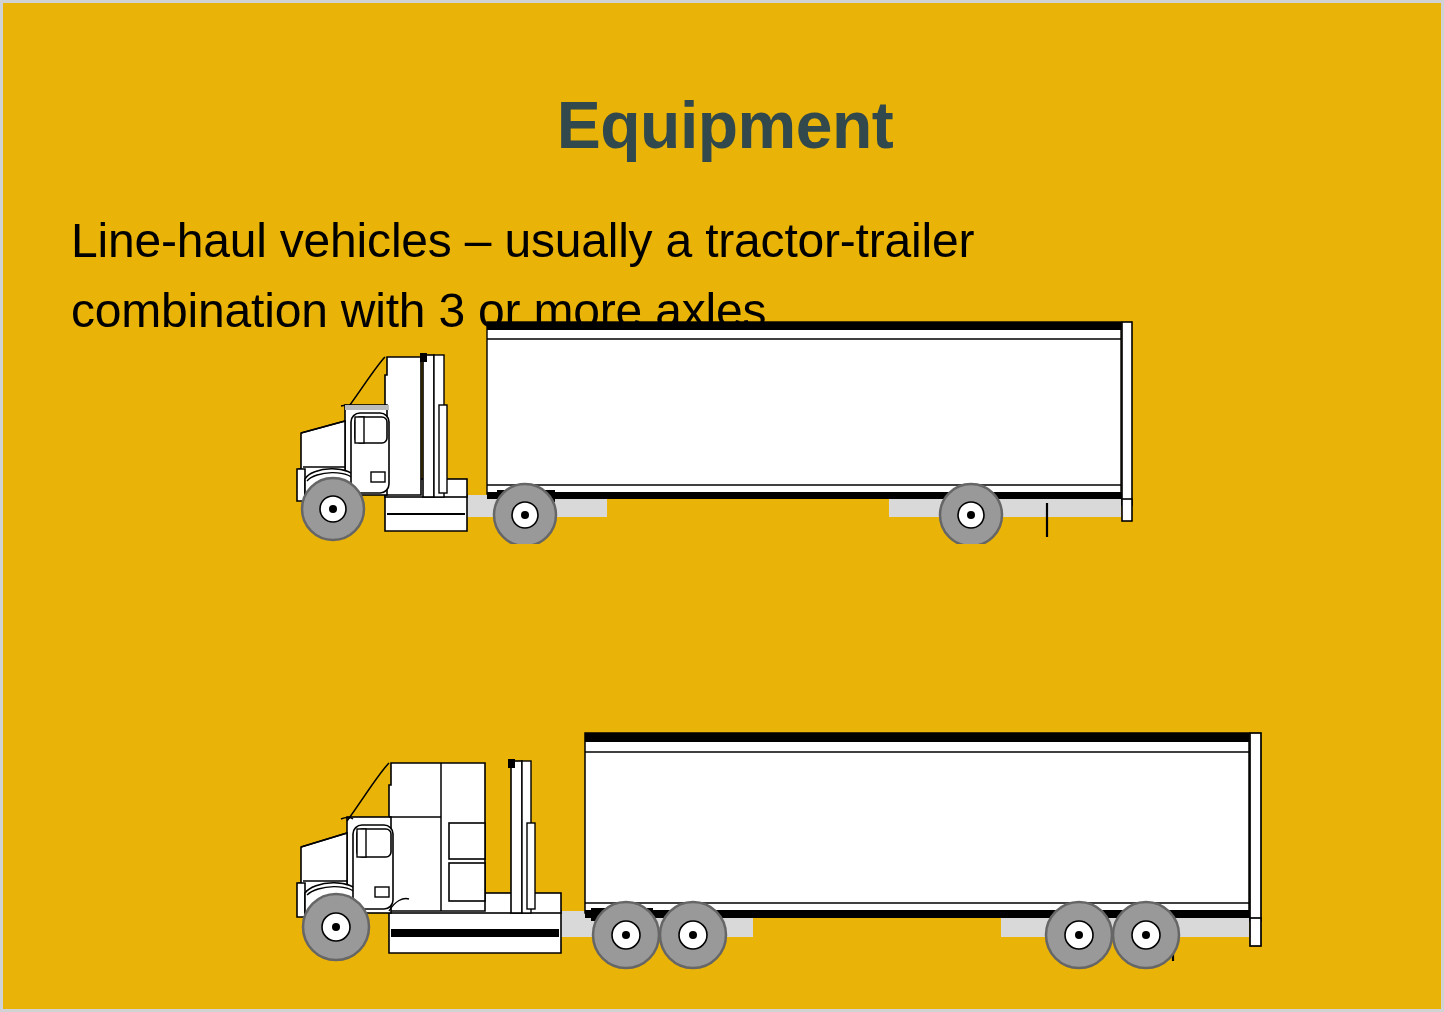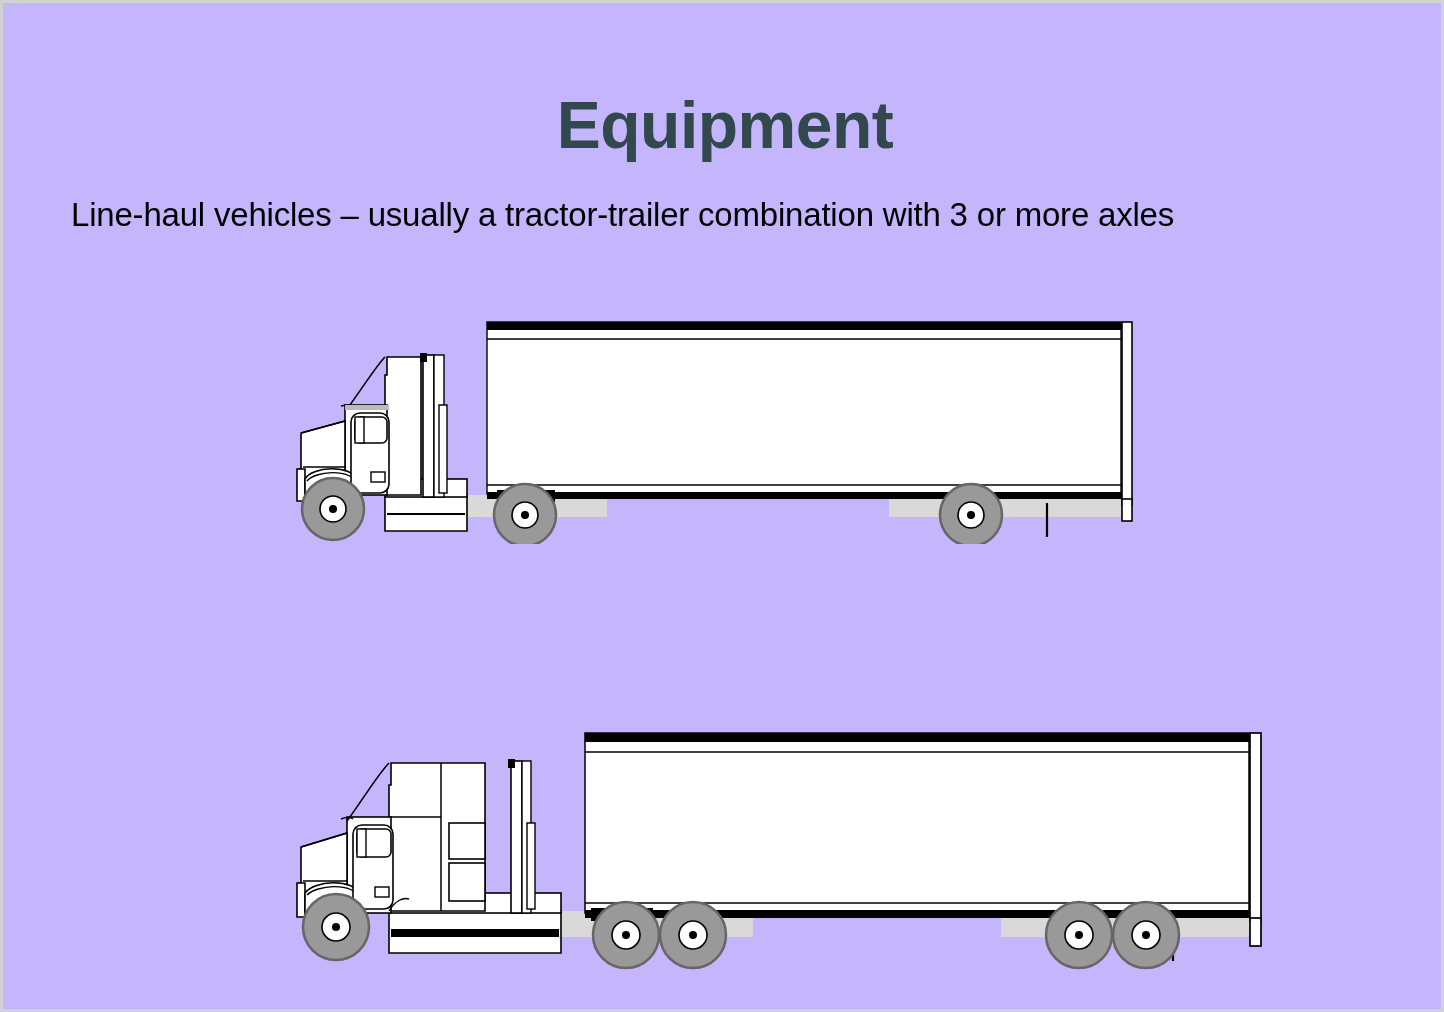--- a/index.html
+++ b/index.html
@@ -7,42 +7,42 @@
     padding: 0;
     background: #ffffff;
   }
   body {
     font-family: "Liberation Sans", sans-serif;
   }
   #slide {
     position: relative;
     width: 1444px;
     height: 1012px;
-    background: #c4b5fd;
+    background: #eab308;
     border: 3px solid #d0d2d4;
     box-sizing: border-box;
     overflow: hidden;
   }
   #slide-title {
     position: absolute;
     top: 44px;
     left: 0;
     width: 1444px;
     text-align: center;
     font-size: 66px;
     font-weight: bold;
     color: #31484c;
     letter-spacing: -0.5px;
     line-height: 1.05;
     font-family: "Liberation Sans", sans-serif;
   }
   .body-text {
     position: absolute;
     color: #000000;
-    font-size: 33px;
+    font-size: 48px;
     line-height: 1.45;
     font-family: "Liberation Sans", sans-serif;
     font-weight: normal;
     white-space: pre-line;
     letter-spacing: -0.2px;
   }
   #para-1 {
     top: 155px;
     left: 68px;
     width: 1160px;

